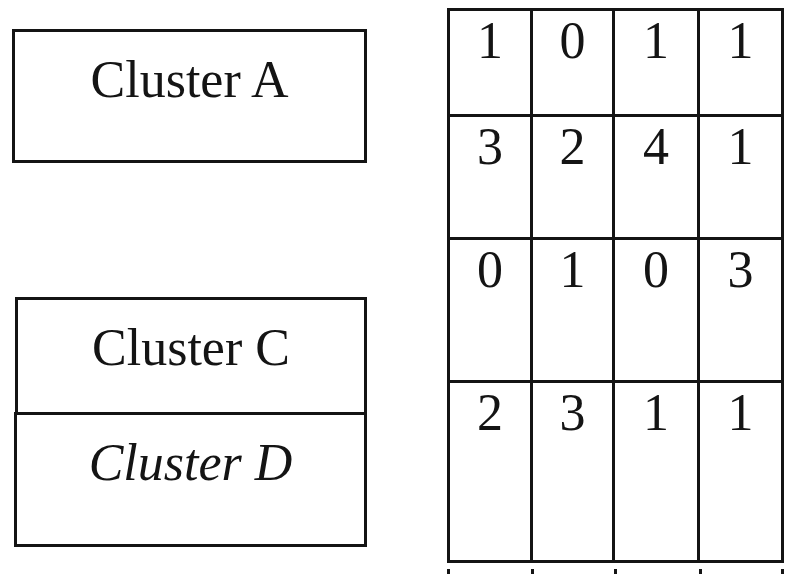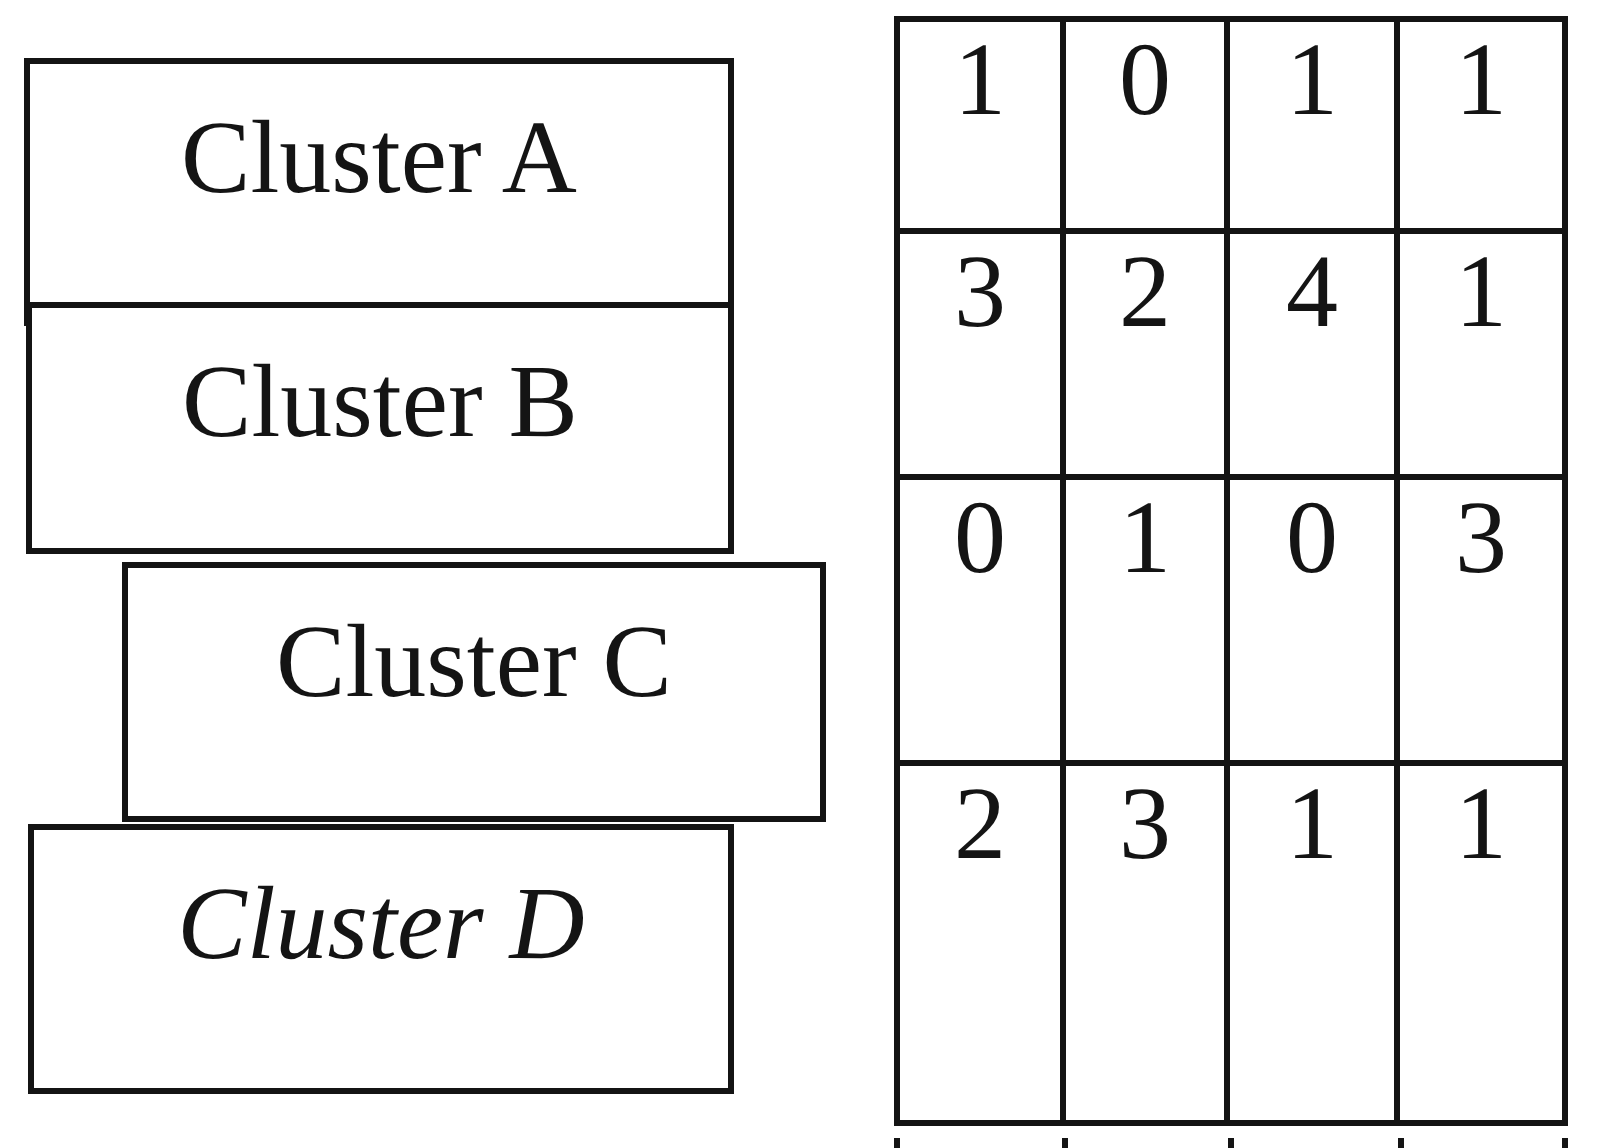--- a/index.html
+++ b/index.html
@@ -26,21 +26,21 @@
     display: flex;
     justify-content: center;
     align-items: flex-start;
     padding-top: 22px;
     font-size: 52px;
     line-height: 1;
     white-space: nowrap;
   }
   .box-a { left: 12px; top: 17px;  width: 355px; height: 134px; margin-top: 12px; }
   .box-b { left: 13px; top: 151px; width: 354px; height: 126px; }
-  .box-c { left: 15px; top: 281px; width: 352px; height: 130px; margin-left: 46px; }
+  .box-c { left: 15px; top: 297px; width: 352px; height: 130px; }
   .box-d { left: 14px; top: 412px; width: 353px; height: 135px; font-style: italic; }
 
   
   .matrix {
     position: absolute;
     left: 447px;
     top: 8px;
     background: #ffffff;
     border: 3px solid #141414;
     display: grid;
@@ -76,23 +76,20 @@
   .tick-4 { left: 781px; }
 </style>
 </head>
 <body>
 
 <div class="stage">
 
   <div class="cluster-box box-a">
     <span>Cluster A</span>
   </div>
-  <div class="cluster-box box-b">
-    <span>Cluster B</span>
-  </div>
   <div class="cluster-box box-c">
     <span>Cluster C</span>
   </div>
   <div class="cluster-box box-d">
     <span>Cluster D</span>
   </div>
 
   <div class="matrix">
     <div class="cell">1</div>
     <div class="cell">0</div>

